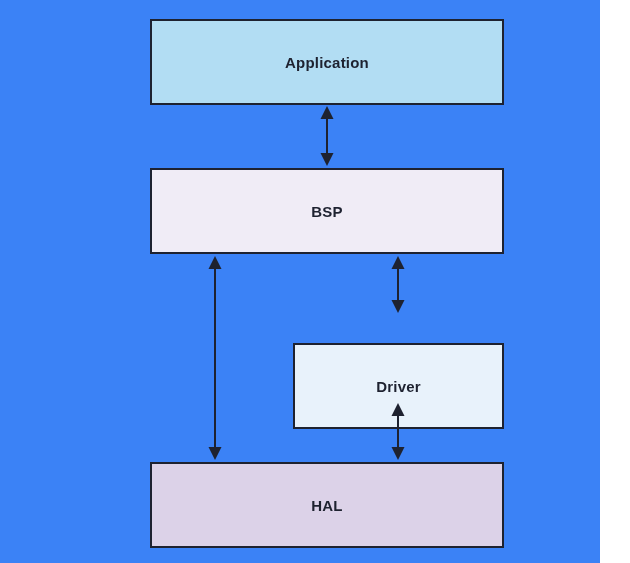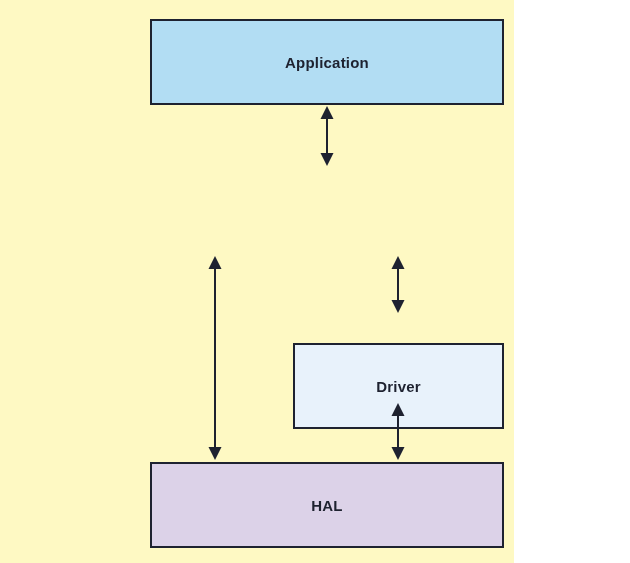--- a/index.html
+++ b/index.html
@@ -2,23 +2,23 @@
 <html><head>
 <meta charset="utf-8">
 <style>
   html, body {
     margin: 0;
     padding: 0;
     background: #ffffff;
   }
   .canvas {
     position: relative;
-    width: 514px;
+    width: 600px;
     height: 563px;
-    background: #fef9c3;
+    background: #3b82f6;
     font-family: "Liberation Sans", sans-serif;
     overflow: hidden;
   }
   .node {
     position: absolute;
     box-sizing: border-box;
     border: 2px solid #1e2230;
     display: flex;
     align-items: center;
     justify-content: center;
@@ -51,20 +51,23 @@
 </style>
 </head>
 <body>
 
 <div class="canvas">
 
   <div class="node" id="node-application" style="background-color: rgb(178, 221, 243);">
     <span class="node-label">Application</span>
   </div>
 
+  <div class="node" id="node-bsp" style="background-color: rgb(240, 236, 246);">
+    <span class="node-label">BSP</span>
+  </div>
 
   <div class="node" id="node-driver" style="background-color: rgb(232, 242, 251);">
     <span class="node-label">Driver</span>
   </div>
 
   <div class="node" id="node-hal" style="background-color: rgb(220, 210, 232);">
     <span class="node-label">HAL</span>
   </div>
 
   <svg class="arrows-layer" viewBox="0 0 630 563" xmlns="http://www.w3.org/2000/svg">

